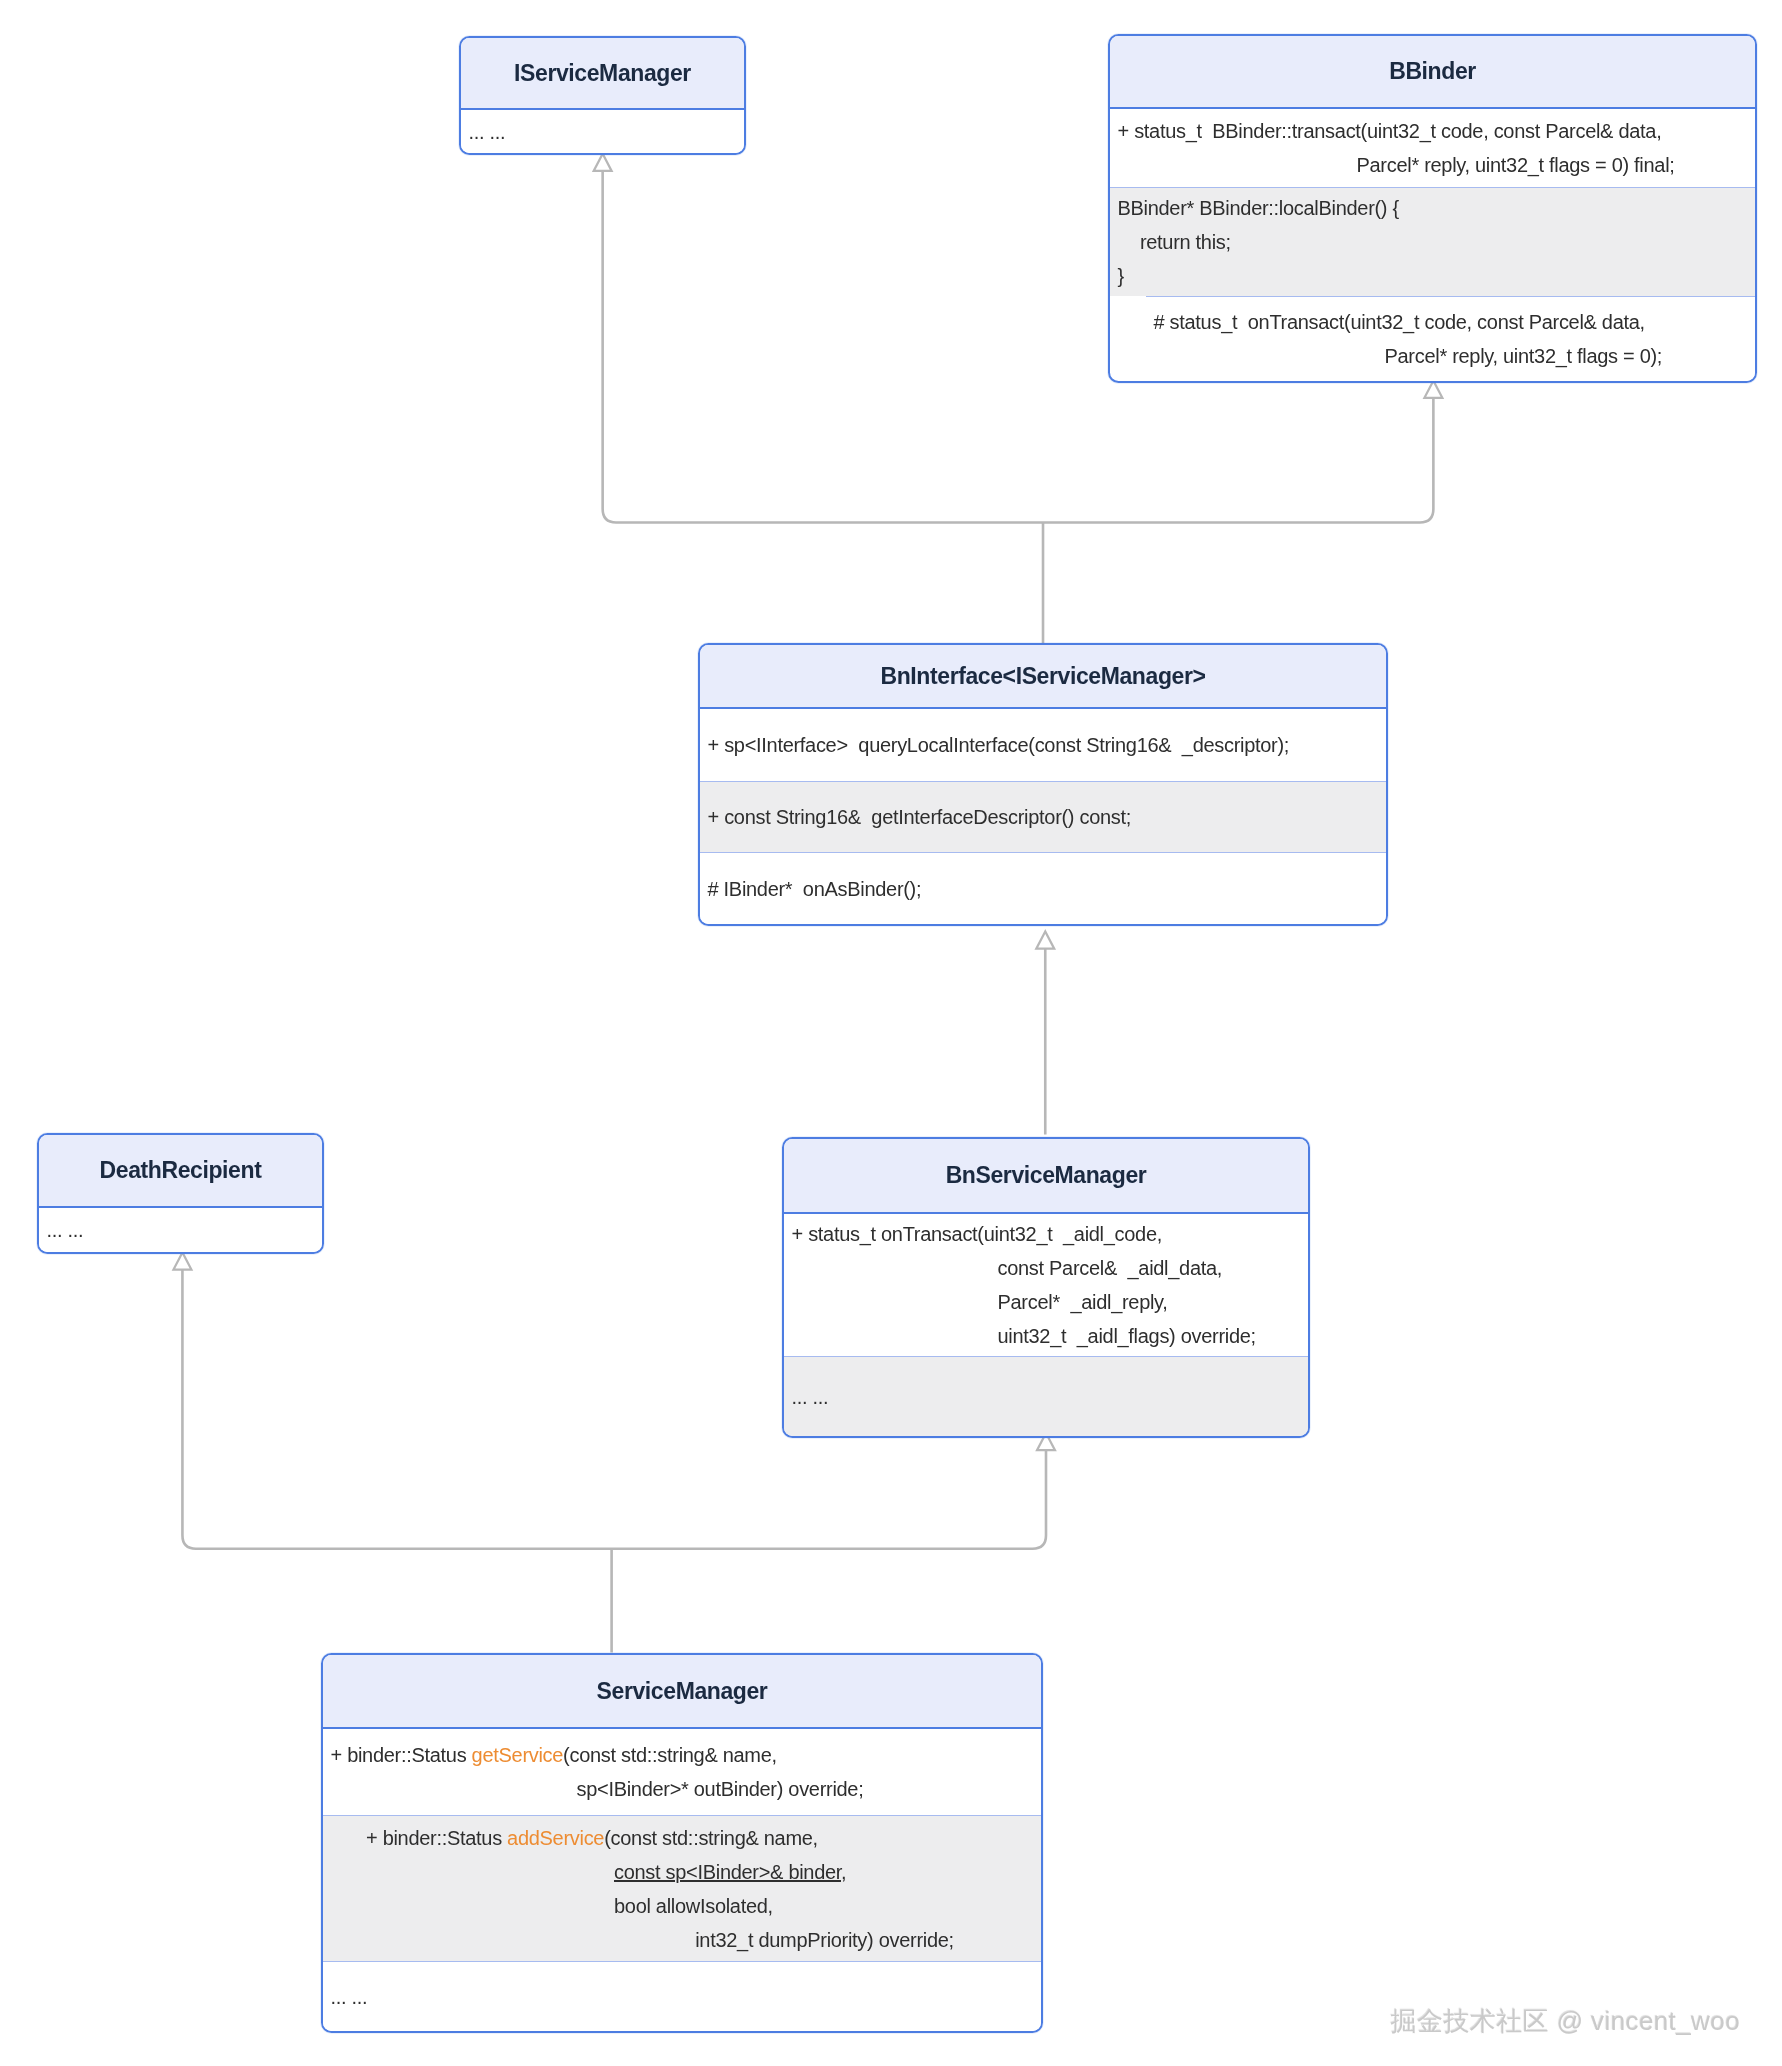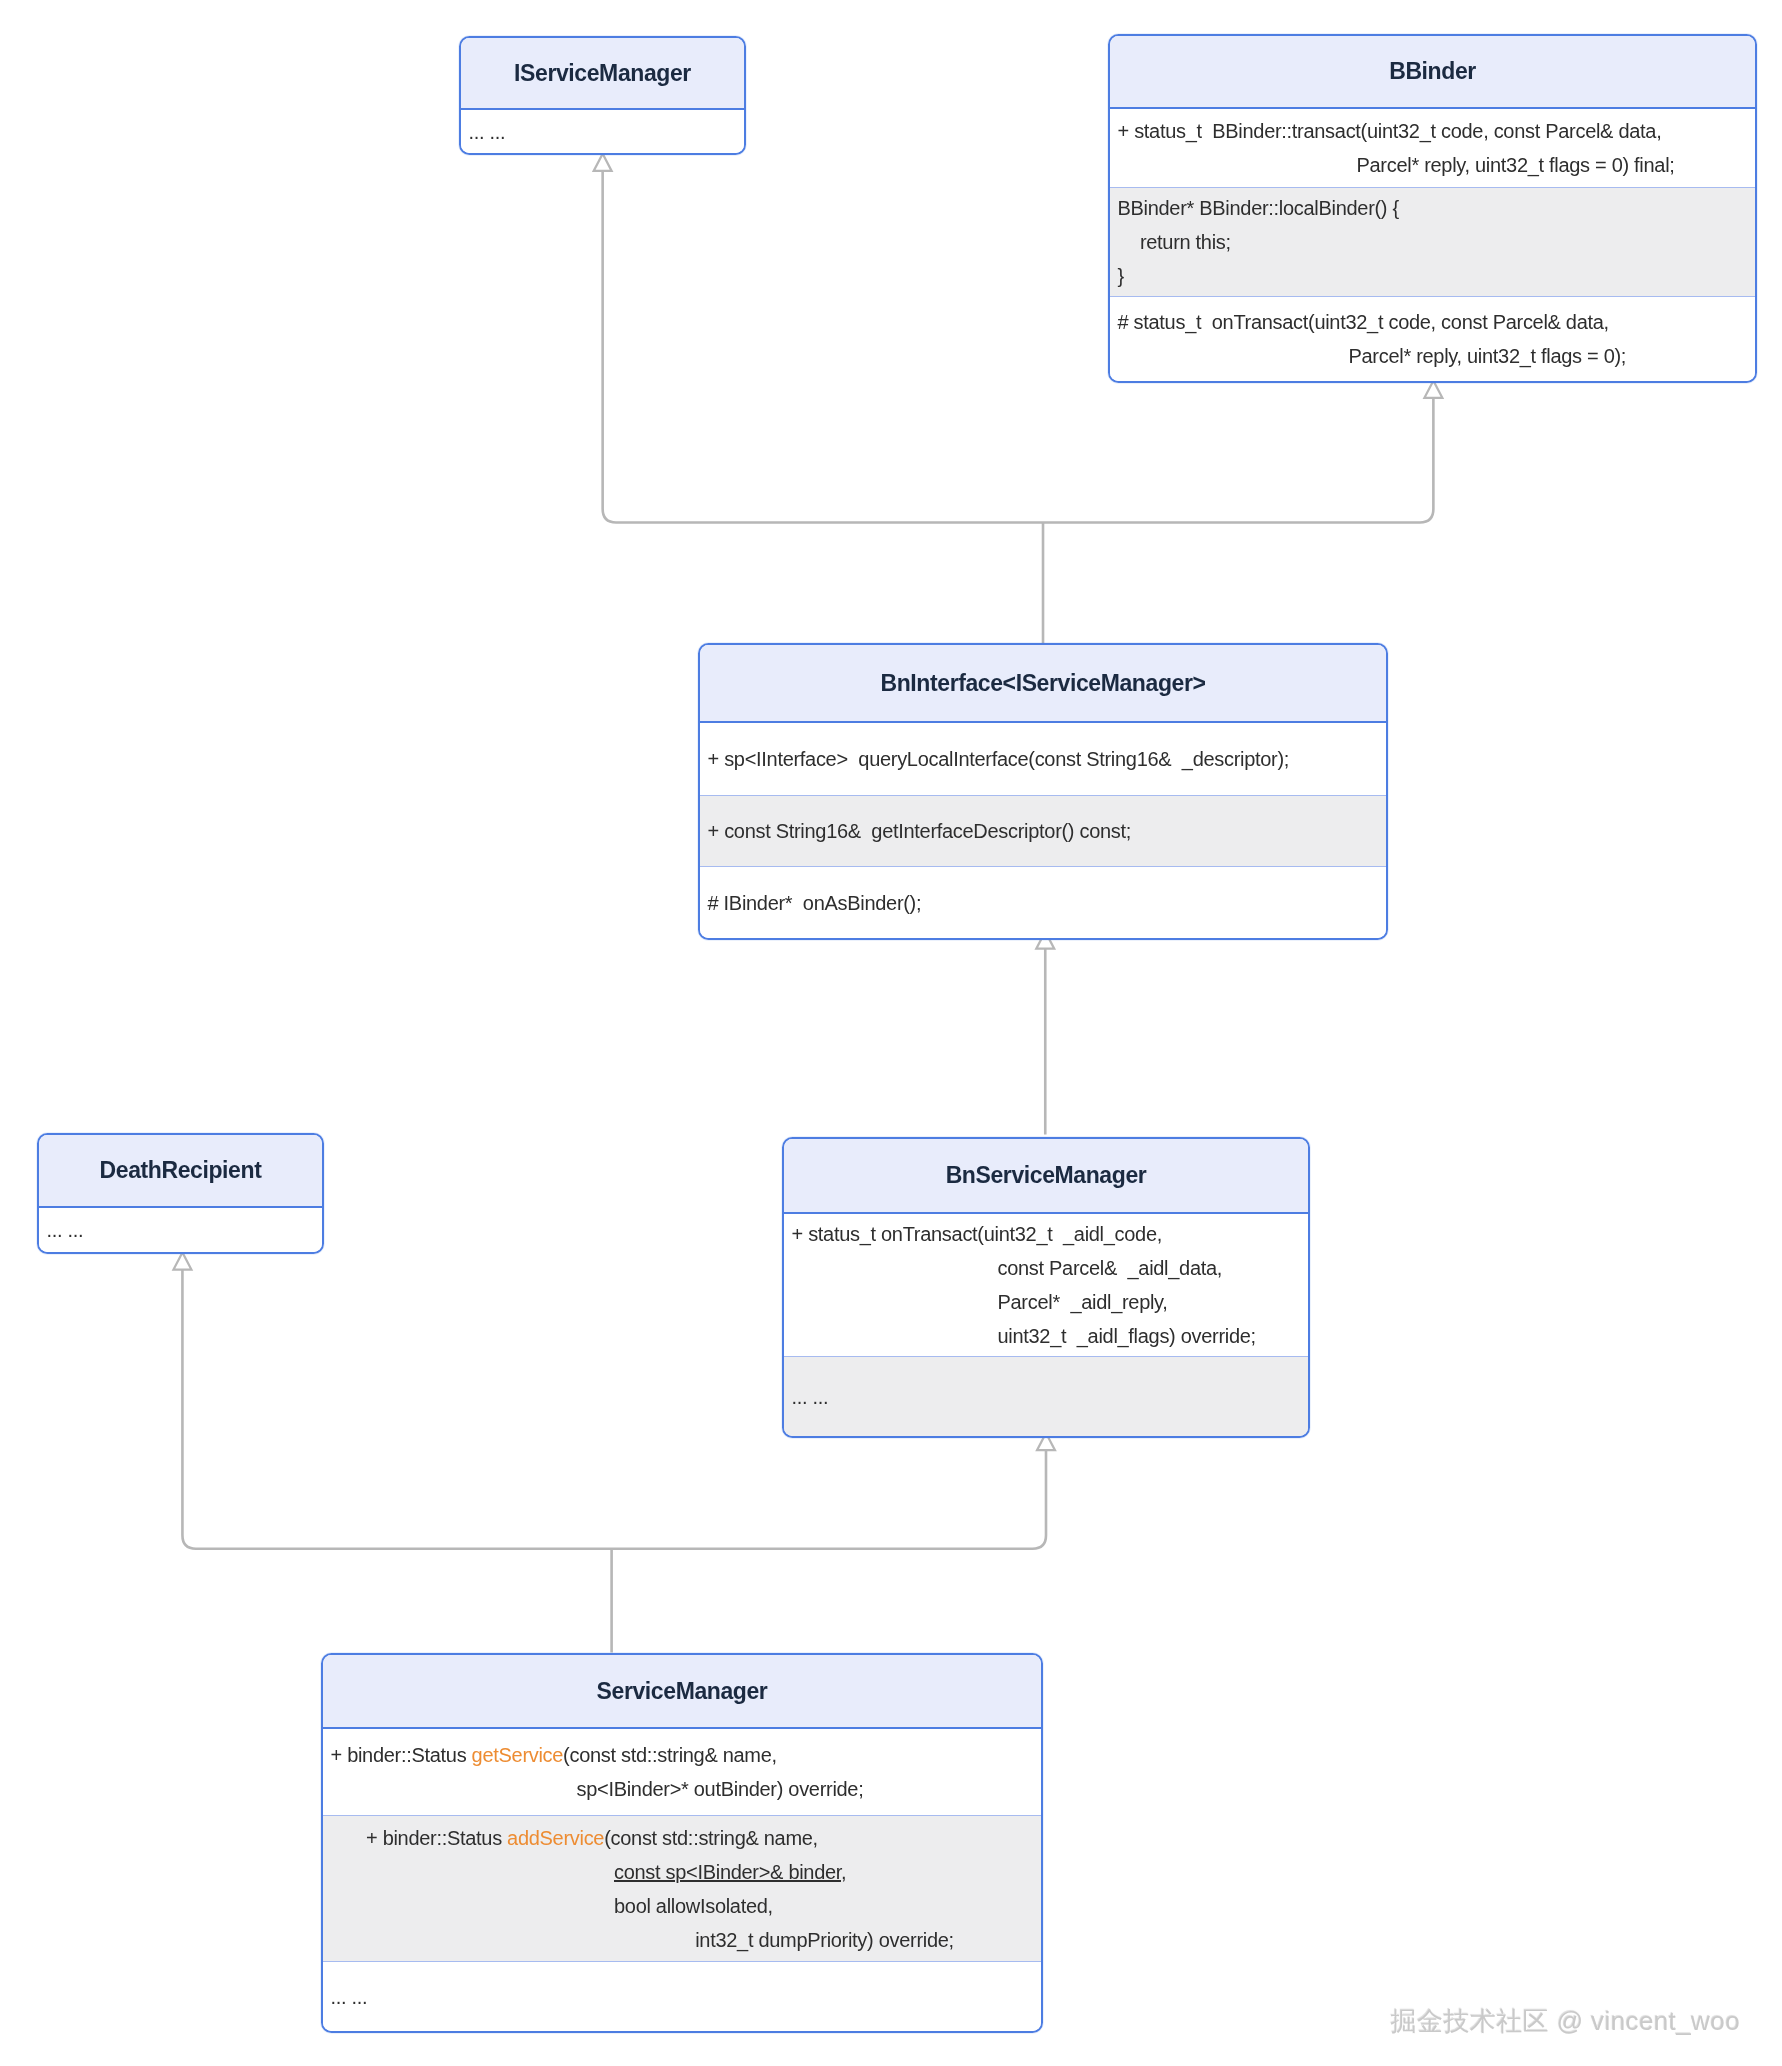--- a/index.html
+++ b/index.html
@@ -91,27 +91,27 @@
         <div class="class-header" style="height: 73px;">BBinder</div>
         <div class="class-row white" style="height: 78px;">
           <div class="code-line"><span>+ status_t  BBinder::transact(uint32_t code, const Parcel&amp; data,</span></div>
           <div class="code-line" style="padding-left: 239px;"><span>Parcel* reply, uint32_t flags = 0) final;</span></div>
         </div>
         <div class="class-row gray" style="height: 109px;">
           <div class="code-line"><span>BBinder* BBinder::localBinder() {</span></div>
           <div class="code-line" style="padding-left: 22.4px;"><span>return this;</span></div>
           <div class="code-line"><span>}</span></div>
         </div>
-        <div class="class-row white" style="height: 85px;">
+        <div class="class-row white" style="height: 85px; margin-left: 36px;">
           <div class="code-line"><span># status_t  onTransact(uint32_t code, const Parcel&amp; data,</span></div>
           <div class="code-line" style="padding-left: 231px;"><span>Parcel* reply, uint32_t flags = 0);</span></div>
         </div>
       </div>
       <div class="class-box" style="left: 698px; top: 643px; width: 690px;">
-        <div class="class-header" style="height: 78px; text-align: right;">BnInterface&lt;IServiceManager&gt;</div>
+        <div class="class-header" style="height: 64px; text-align: right;">BnInterface&lt;IServiceManager&gt;</div>
         <div class="class-row white" style="height: 72px;">
           <div class="code-line"><span>+ sp&lt;IInterface&gt;  queryLocalInterface(const String16&amp;  _descriptor);</span></div>
         </div>
         <div class="class-row gray" style="height: 71px;">
           <div class="code-line"><span>+ const String16&amp;  getInterfaceDescriptor() const;</span></div>
         </div>
         <div class="class-row white" style="height: 72px;">
           <div class="code-line"><span># IBinder*  onAsBinder();</span></div>
         </div>
       </div>

